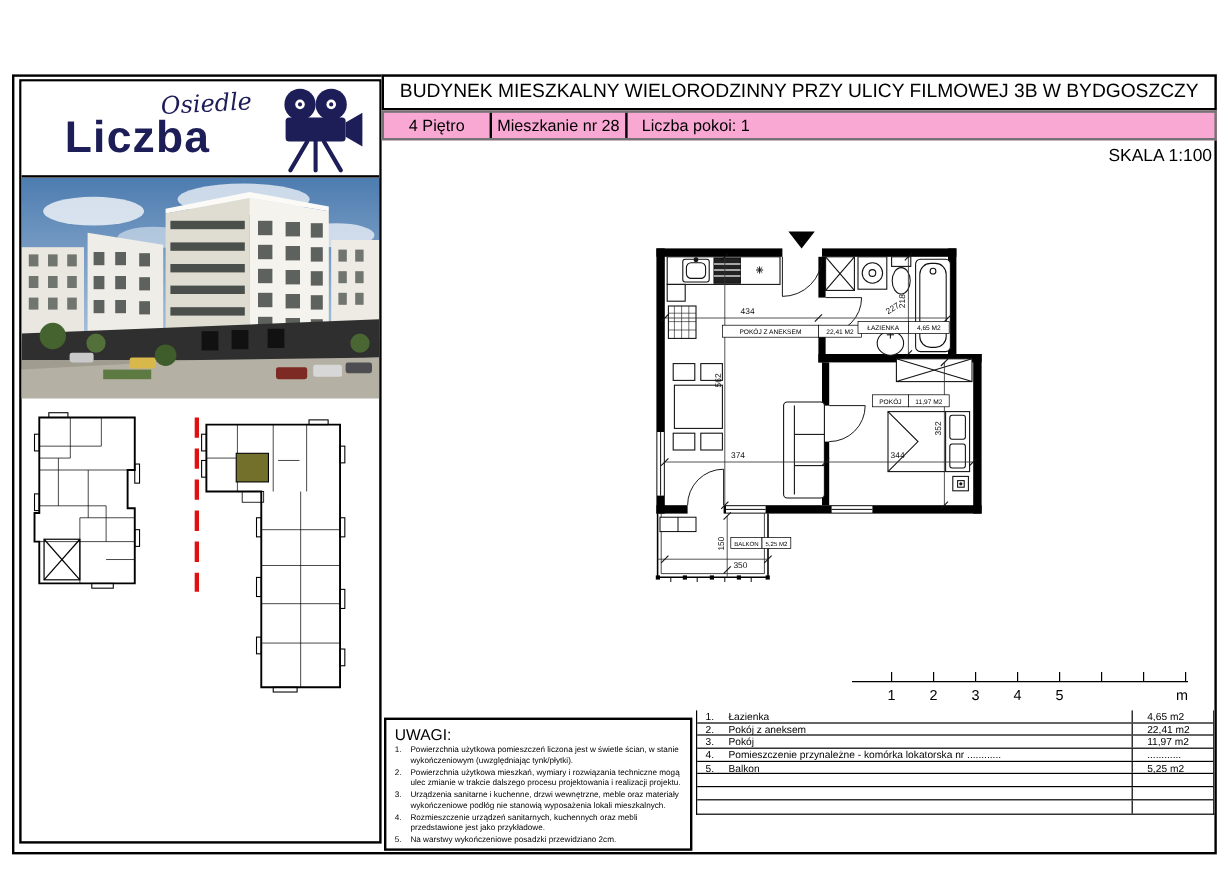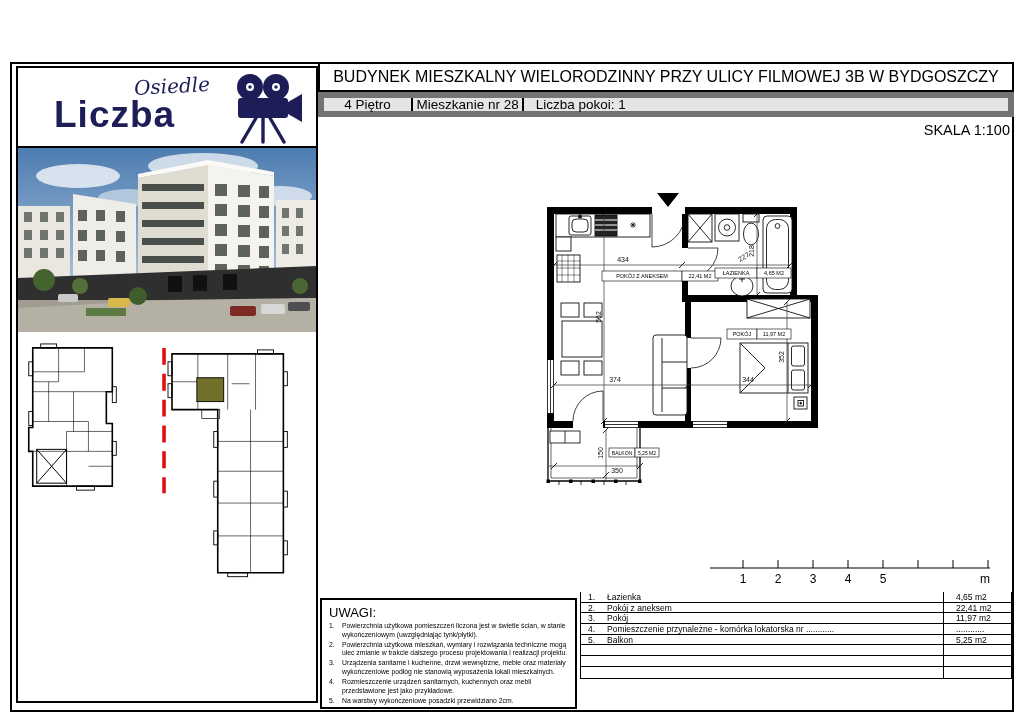--- a/index.html
+++ b/index.html
@@ -14,22 +14,22 @@
   .logo-script{position:absolute;left:116px;top:6px;font-family:"DejaVu Serif",serif;
                font-style:italic;font-size:20px;color:#1d1d57;transform:rotate(-3deg)}
   .logo-name{position:absolute;left:36px;top:26px;font-size:37px;font-weight:bold;
              color:#1d1d57;letter-spacing:1px}
   .camera{position:absolute;right:12px;top:4px}
   .photo{flex:none;display:block}
   .keyplans{flex:1;display:block}
   
   .header-title{position:absolute;left:318px;top:62px;width:696px;height:30px;border:2px solid #000;
                 display:flex;align-items:center;justify-content:center;font-size:16px;background:#fff}
-  .header-row{position:absolute;left:318px;top:92px;width:696px;height:25px;border:6px solid #737373;
-              display:flex;background:#e5e5e5}
+  .header-row{position:absolute;left:318px;top:92px;width:696px;height:25px;border:2px solid #737373;
+              display:flex;background:#f9a8d4}
   .hcell{display:flex;align-items:center;justify-content:center;font-size:13.5px;height:100%;
          border-right:2px solid #000}
   .hcell:last-child{border-right:none}
   .hc1{width:13%}.hc2{width:16.3%}.hc3{width:16.5%}.hc4{width:54.2%}
   .skala{position:absolute;left:850px;top:122px;width:160px;text-align:right;font-size:14.5px}
   
   svg text{font-family:"Liberation Sans",sans-serif}
   .plan{position:absolute;left:535px;top:185px}
   .scalebar{position:absolute;left:705px;top:556px}
   

